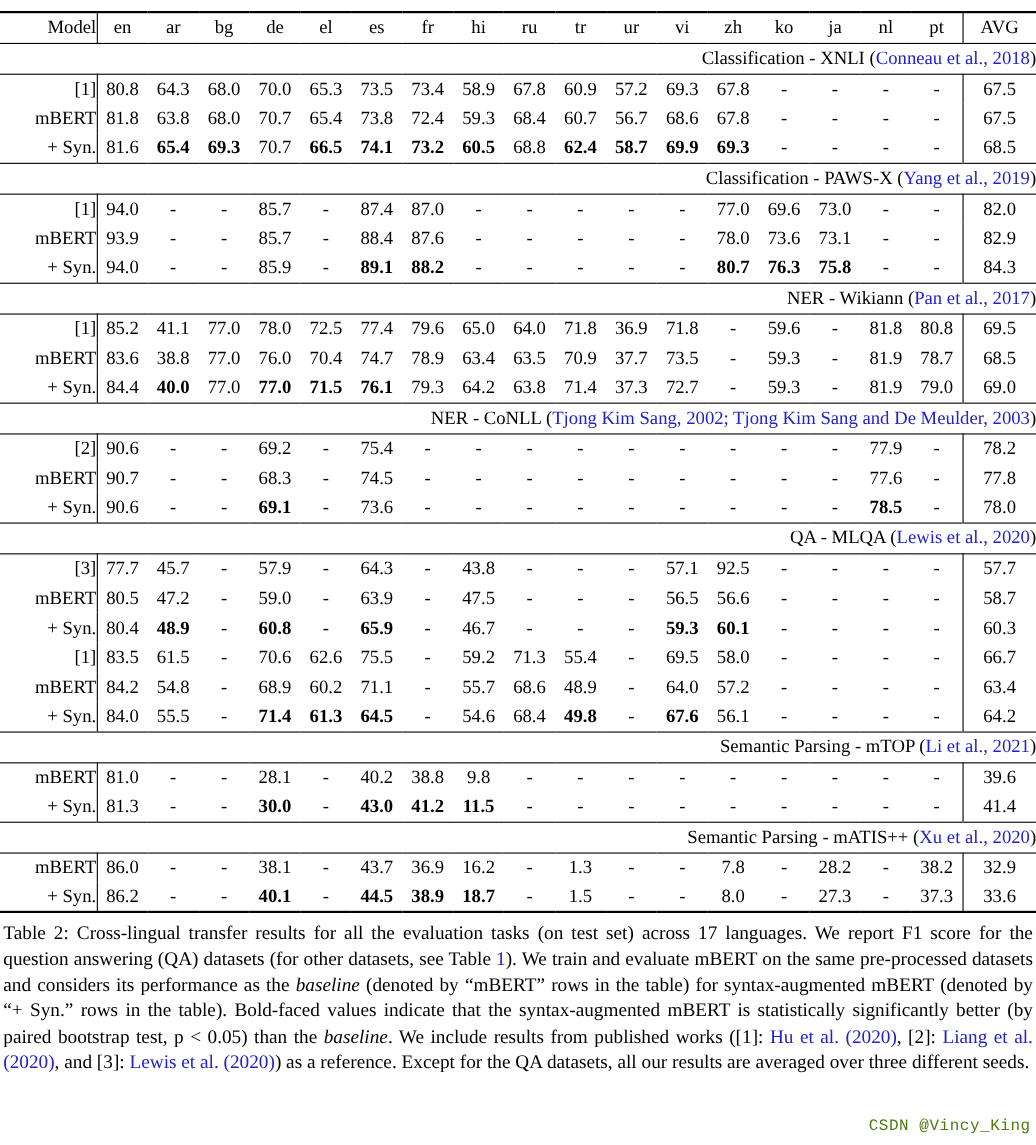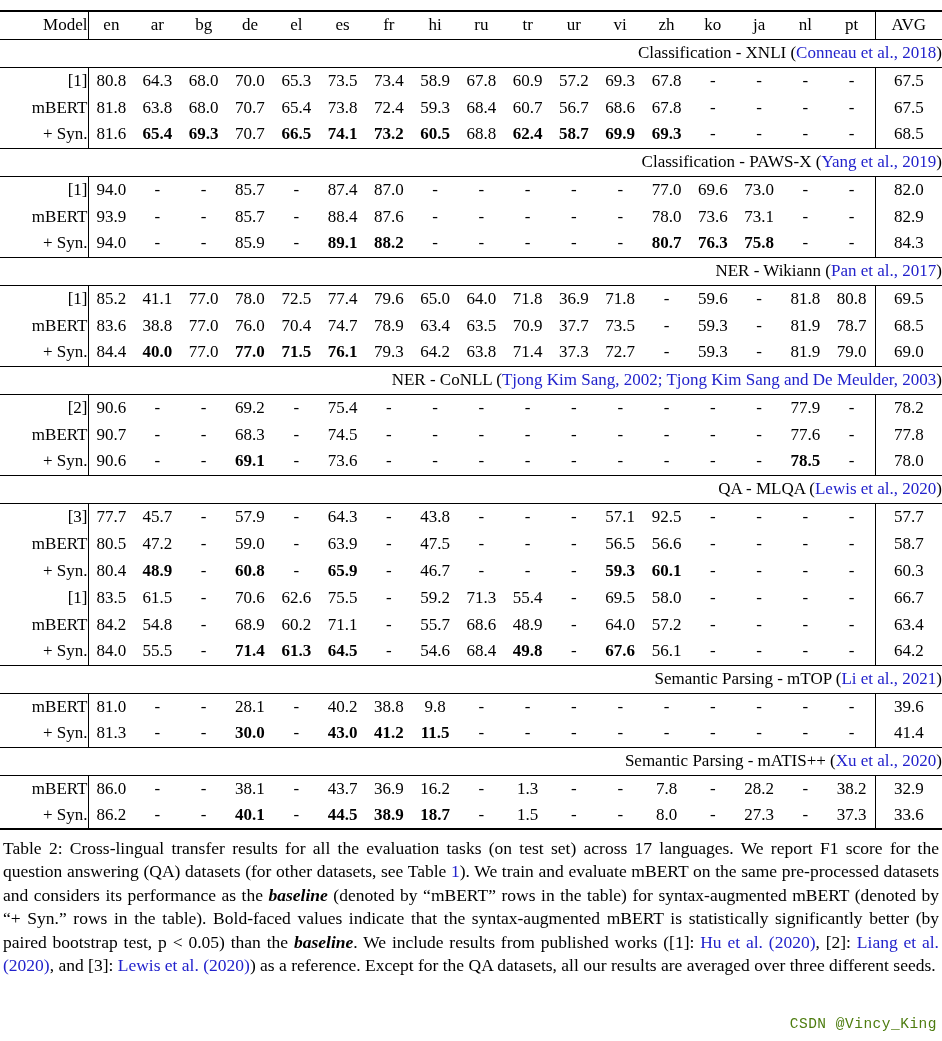--- a/index.html
+++ b/index.html
@@ -29,21 +29,21 @@
   tr.section-row td {
     height: 28px; text-align: right; padding-left: 5px;
     border-top: 1.5px solid #000; border-bottom: 1.5px solid #000;
   }
   .cite { color: #2222cc; }
   .bold { font-weight: bold; }
   .caption {
     width: 942px; margin-top: 7px; padding: 0 3px;
     font-size: 17.5px; line-height: 23.4px; text-align: justify;
   }
-  .ital { font-style: italic; font-weight: bold; }
+  .ital { font-style: italic; }
   .watermark {
     position: absolute; right: 5px; top: 1016px;
     font-family: Liberation Mono, monospace;
     font-size: 14.5px; color: #4d7c0f; letter-spacing: 0.5px;
   }
 </style>
 </head>
 <body>
 
 <div class="page">

